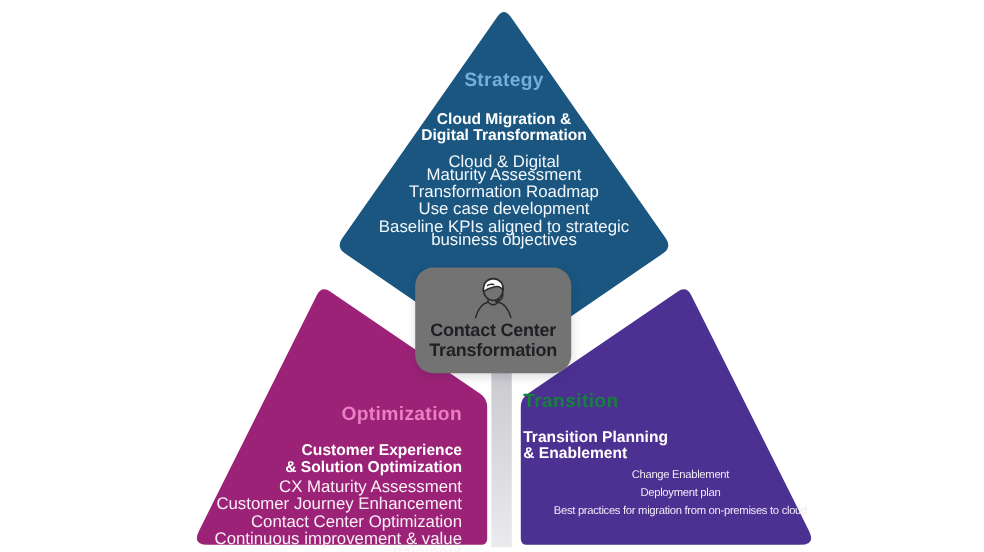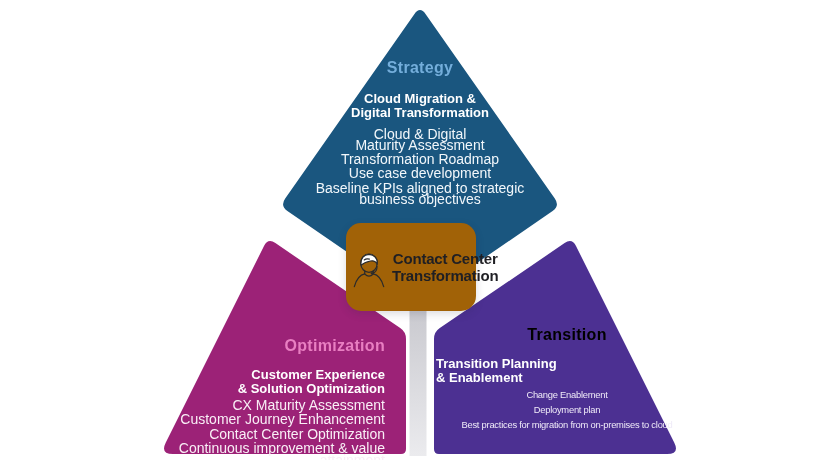--- a/index.html
+++ b/index.html
@@ -22,31 +22,31 @@
   .strategy-block .sec-sub{margin-top:13px;line-height:14px;}
   .strategy-block .sec-items{margin-top:9px;color:#f2f7fb;}
 
   .optimization-block{left:155px;top:335px;width:230px;text-align:right;}
   .optimization-block .sec-title{color:#E97FC2;}
   .optimization-block .sec-sub{margin-top:11px;}
   .optimization-block .sec-items{margin-top:5px;color:#f9eff6;}
   .optimization-block .tri-item{margin-bottom:3.2px;}
 
   .transition-block{left:436px;top:324px;width:262px;text-align:left;}
-  .transition-block .sec-title{color:#000000;text-align:center;}
+  .transition-block .sec-title{color:#15803d;}
   .transition-block .sec-sub{margin-top:11px;}
   .transition-block .sec-items{margin-top:5px;color:#efeaf8;font-size:9.4px;letter-spacing:-.25px;text-align:center;}
   .transition-block .tri-item{margin-bottom:3.6px;white-space:nowrap;}
 
   
   .center-card{
     position:absolute;z-index:4;left:346px;top:223px;width:130px;height:88px;
-    background:#a16207;border-radius:15px;
+    background:#737373;border-radius:15px;
     box-shadow:0 3px 8px rgba(40,40,60,.16);
-    display:flex;flex-direction:row;align-items:center;
+    display:flex;flex-direction:column;align-items:center;
   }
   .center-card .icon-wrap{margin-top:4px;height:40px;display:flex;align-items:center;}
   .center-card .card-label{
     font-weight:bold;font-size:15px;line-height:16.5px;color:#1f1f24;
     letter-spacing:-.2px;text-align:center;white-space:pre-line;margin-top:1px;
   }
 </style>
 </head>
 <body>
 

